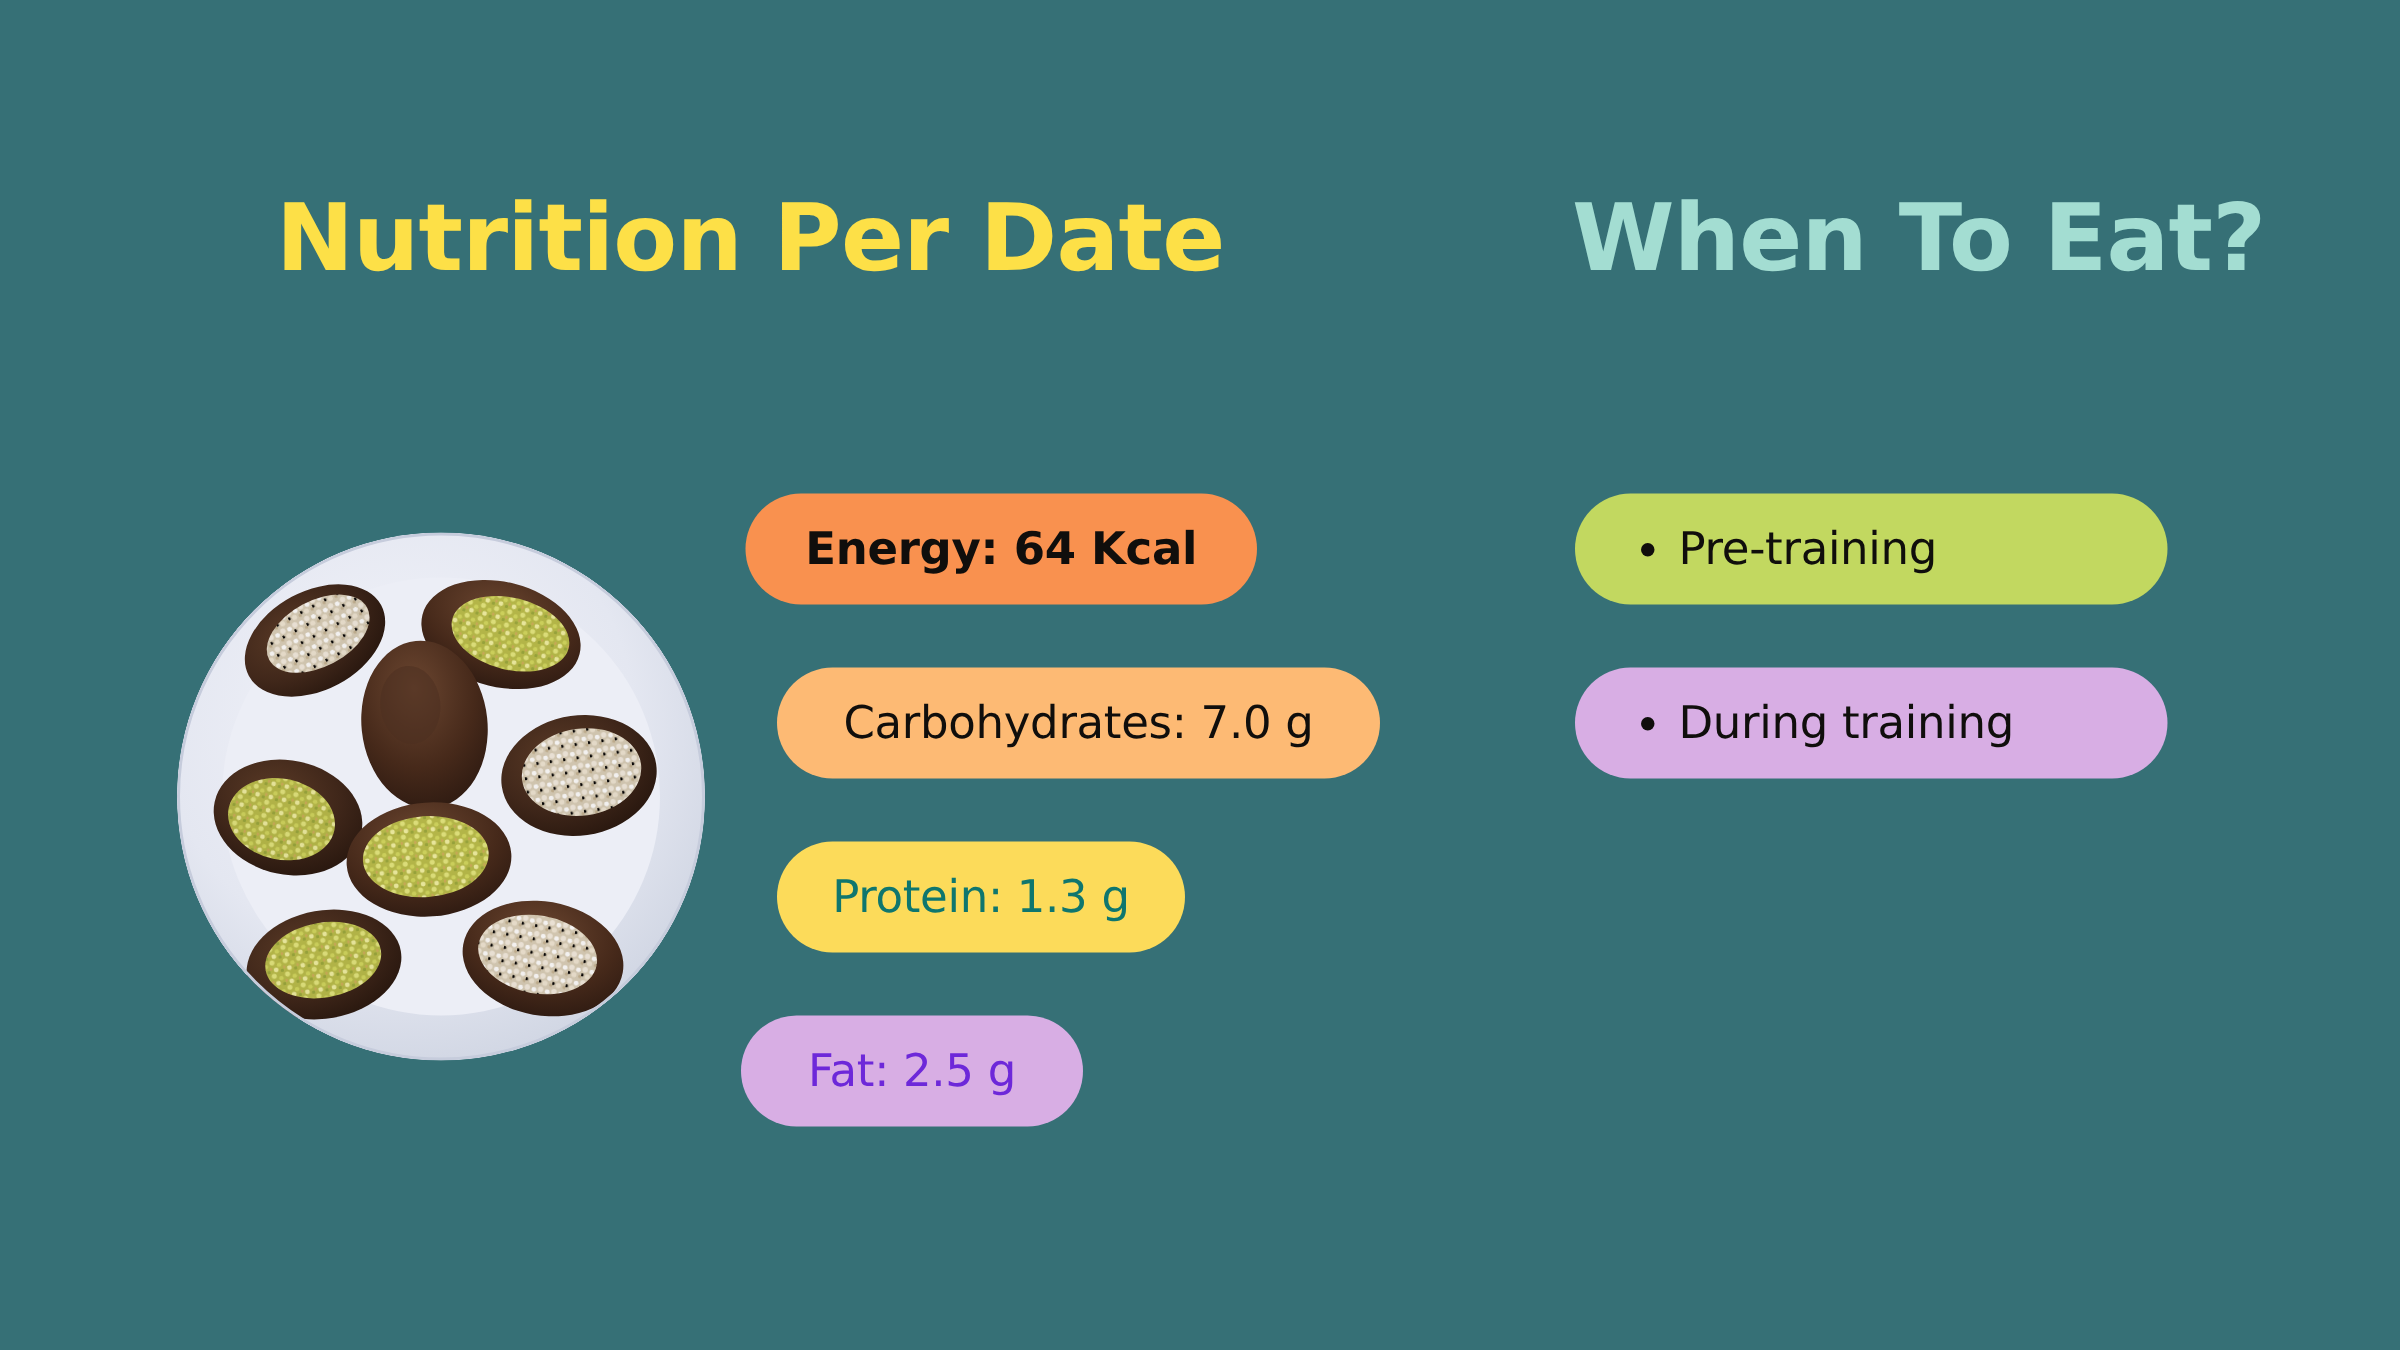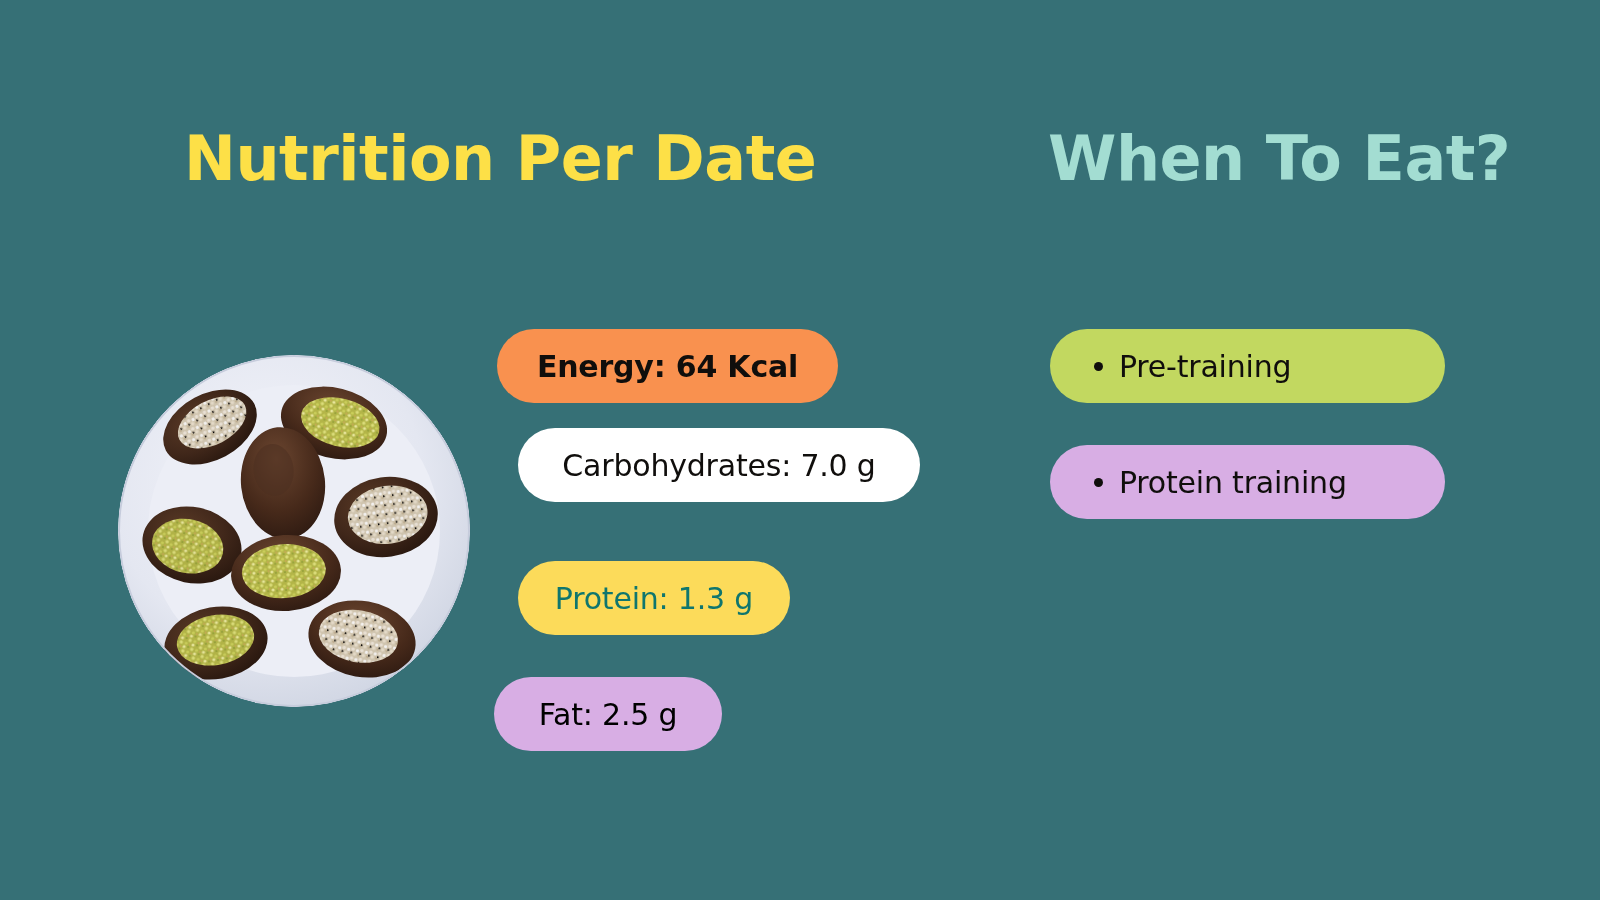--- a/index.html
+++ b/index.html
@@ -177,33 +177,33 @@
         </g>
 
         <circle cx="176" cy="176" r="175" fill="none" stroke="#c6ccdc" stroke-width="2"></circle>
       </g>
     </svg>
   </div>
 
   <div class="pill pill-left" style="left: 497px; top: 329px; width: 341px; background: rgb(249, 145, 79); font-weight: bold;">
     <span class="ptext" style="color: rgb(16, 14, 12);">Energy: 64 Kcal</span>
   </div>
-  <div class="pill pill-left" style="left: 518px; top: 428px; width: 402px; background: #ffffff;">
+  <div class="pill pill-left" style="left: 518px; top: 445px; width: 402px; background: #fdba74;">
     <span class="ptext" style="color: rgb(16, 14, 12);">Carbohydrates: 7.0 g</span>
   </div>
   <div class="pill pill-left" style="left: 518px; top: 561px; width: 272px; background: rgb(252, 219, 90);">
     <span class="ptext" style="color: #0f766e;">Protein: 1.3 g</span>
   </div>
   <div class="pill pill-left" style="left: 494px; top: 677px; width: 228px; background: rgb(216, 174, 228);">
-    <span class="ptext" style="color: #000000;">Fat: 2.5 g</span>
+    <span class="ptext" style="color: #6d28d9;">Fat: 2.5 g</span>
   </div>
 
   <div class="pill pill-right" style="left: 1050px; top: 329px; width: 395px; background: rgb(194, 216, 96);">
     <span class="bullet" style="background: rgb(16, 14, 12);"></span>
     <span class="ptext" style="color: rgb(16, 14, 12);">Pre-training</span>
   </div>
   <div class="pill pill-right" style="left: 1050px; top: 445px; width: 395px; background: rgb(216, 174, 228);">
     <span class="bullet" style="background: rgb(16, 14, 12);"></span>
-    <span class="ptext" style="color: rgb(16, 14, 12);">Protein training</span>
+    <span class="ptext" style="color: rgb(16, 14, 12);">During training</span>
   </div>
 
 
 </div>
 
 </body></html>

